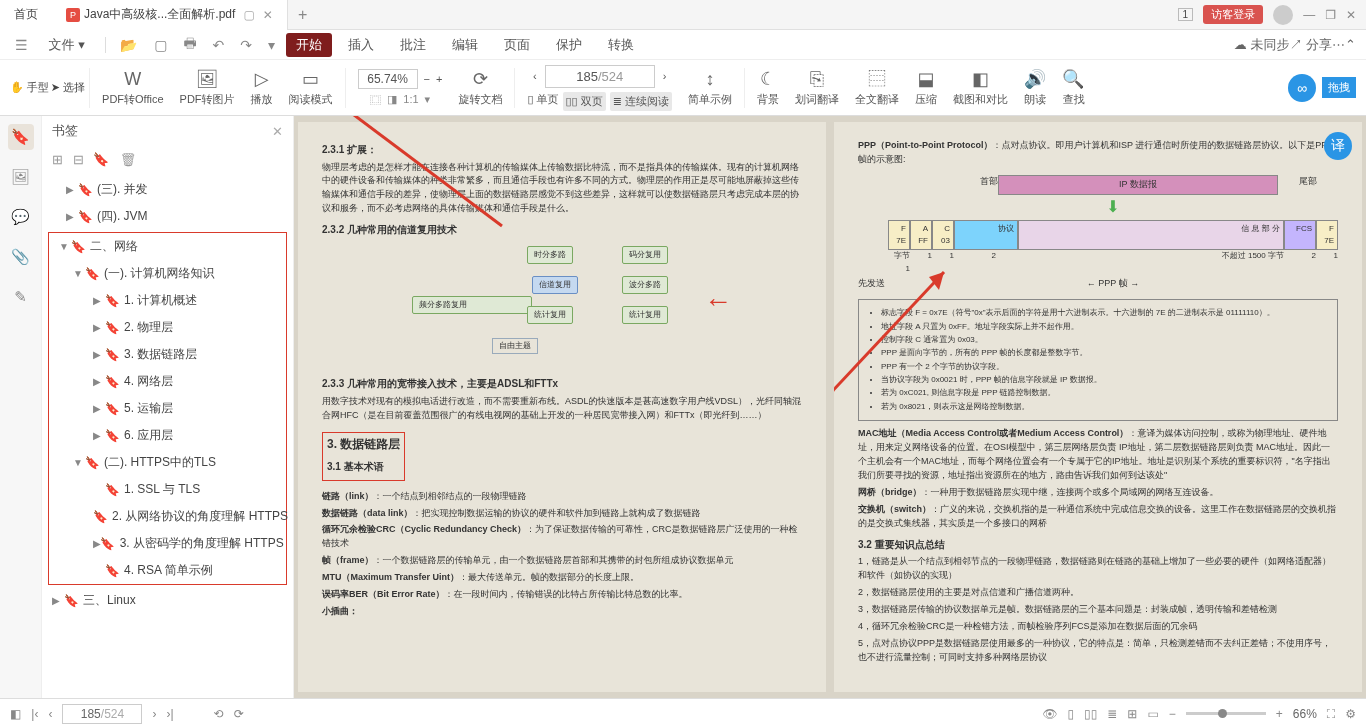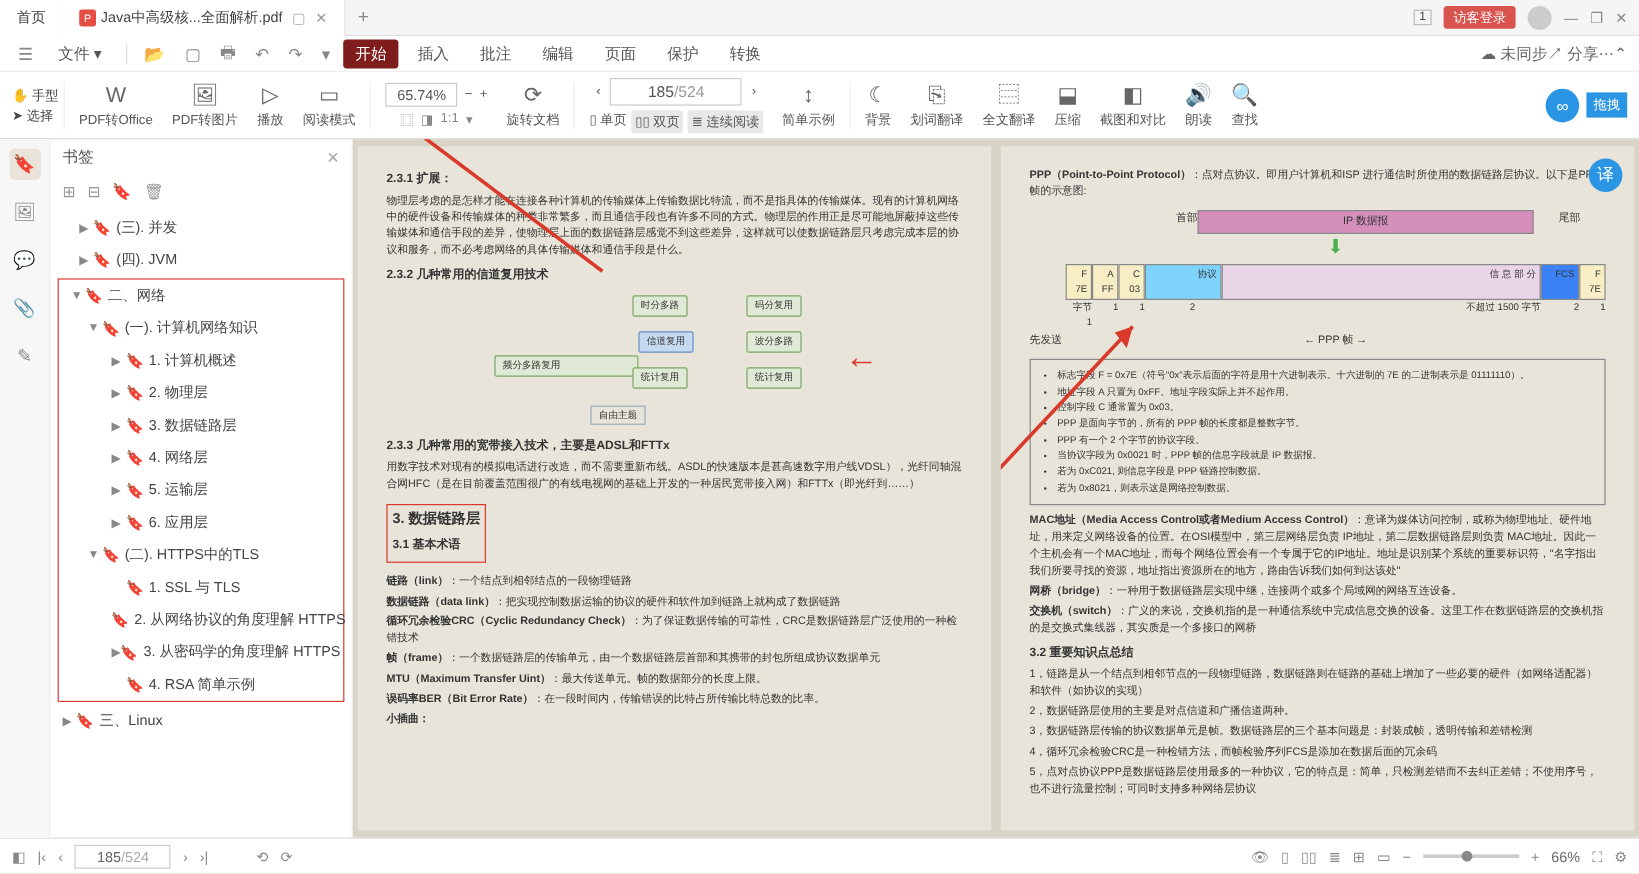--- a/index.html
+++ b/index.html
@@ -122,21 +122,21 @@
   <span class="mitem">转换</span>
   <div class="right">
     <span>☁ <span>未同步</span></span>
     <span>↗ <span>分享</span></span>
     <span>⋯</span>
     <span>⌃</span>
   </div>
 </div>
 
 <div class="ribbon">
-  <div style="display:flex;flex-direction:column;gap:2px;font-size:11px">
+  <div style="display:flex;flex-direction:row;gap:2px;font-size:11px">
     <div>✋ <span>手型</span></div>
     <div>➤ <span>选择</span></div>
   </div>
   <div class="rsep"></div>
   <div class="rgroup">
       <div class="ico">W</div>
       <span>PDF转Office</span>
     </div>
   <div class="rgroup">
       <div class="ico">🖼</div>
@@ -338,21 +338,21 @@
       <div class="diagram">
         <div class="dnode" style="left:120px;top:30px;background:#c5d9f0;border-color:#6a8fc4">信道复用</div>
         <div class="dnode" style="left:0px;top:50px;width:120px">频分多路复用</div>
         <div class="dnode" style="left:115px;top:0px">时分多路</div>
         <div class="dnode" style="left:210px;top:0px">码分复用</div>
         <div class="dnode" style="left:210px;top:30px">波分多路</div>
         <div class="dnode" style="left:115px;top:60px">统计复用</div>
         <div class="dnode" style="left:210px;top:60px">统计复用</div>
         <span class="arrow-red" style="right:-20px;top:30px">←</span>
       </div>
-      <div style="border:1px solid #9ab;display:inline-block;padding:1px 6px;font-size:8px;margin:4px 0 4px 170px">自由主题</div>
+      <div style="border:1px solid #9ab;display:inline-block;padding:1px 6px;font-size:8px;margin:4px 0 16px 170px">自由主题</div>
       <h4>2.3.3 几种常用的宽带接入技术，主要是ADSL和FTTx</h4>
       <p><span>用数字技术对现有的模拟电话进行改造，而不需要重新布线。ASDL的快速版本是甚高速数字用户线VDSL），光纤同轴混合网HFC（是在目前覆盖范围很广的有线电视网的基础上开发的一种居民宽带接入网）和FTTx（即光纤到……）</span></p>
       <div class="sect-box"><h3>3. 数据链路层</h3><h4>3.1 基本术语</h4></div>
       <p><b>链路（link）</b><span>：一个结点到相邻结点的一段物理链路</span></p>
       <p><b>数据链路（data link）</b><span>：把实现控制数据运输的协议的硬件和软件加到链路上就构成了数据链路</span></p>
       <p><b>循环冗余检验CRC（Cyclic Redundancy Check）</b><span>：为了保证数据传输的可靠性，CRC是数据链路层广泛使用的一种检错技术</span></p>
       <p><b>帧（frame）</b><span>：一个数据链路层的传输单元，由一个数据链路层首部和其携带的封包所组成协议数据单元</span></p>
       <p><b>MTU（Maximum Transfer Uint）</b><span>：最大传送单元。帧的数据部分的长度上限。</span></p>
       <p><b>误码率BER（Bit Error Rate）</b><span>：在一段时间内，传输错误的比特占所传输比特总数的比率。</span></p>
       <p><b>小插曲：</b></p>
@@ -373,21 +373,21 @@
               <div style="flex:1" class="ppp-ip">IP 数据报</div>
               <div style="flex:0 0 60px;text-align:center;font-size:9px">尾部</div>
             </div>
             <div class="arrow-down">⬇</div>
             <div class="ppp-row">
               <div class="c" style="width:22px;background:#f7eec6">F 7E</div>
               <div class="c" style="width:22px;background:#f7eec6">A FF</div>
               <div class="c" style="width:22px;background:#f7eec6">C 03</div>
               <div class="c" style="width:64px;background:#7dd3fc">协议</div>
               <div class="c" style="flex:1;background:#e8d5e8">信 息 部 分</div>
-              <div class="c" style="width:32px;background:#3b82f6">FCS</div>
+              <div class="c" style="width:32px;background:#c4b5fd">FCS</div>
               <div class="c" style="width:22px;background:#f7eec6">F 7E</div>
             </div>
             <div class="ppp-row" style="border:none">
               <div style="width:22px">字节 1</div>
               <div style="width:22px">1</div>
               <div style="width:22px">1</div>
               <div style="width:42px">2</div>
               <div style="flex:1">不超过 1500 字节</div>
               <div style="width:32px">2</div>
               <div style="width:22px">1</div>

